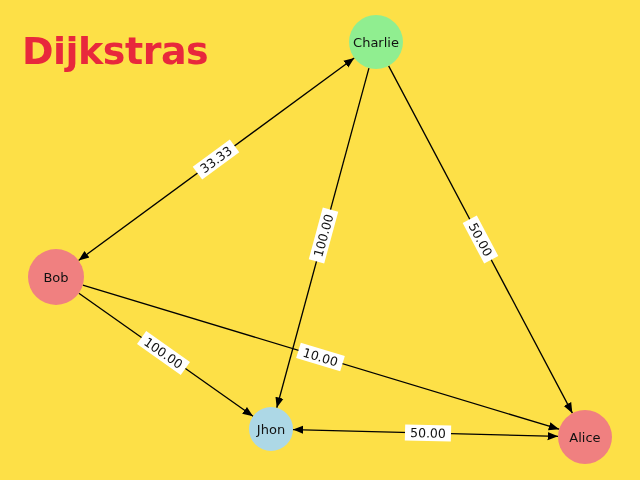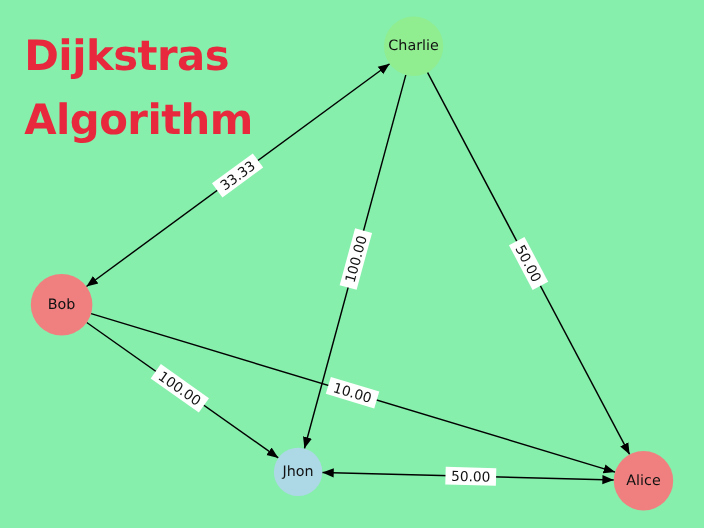--- a/index.html
+++ b/index.html
@@ -1,27 +1,26 @@
 <!DOCTYPE html>
 <html><head>
 <meta charset="utf-8">
 <style>
   html, body { margin:0; padding:0; background:#ffffff; }
-  #canvas { position:relative; width:640px; height:480px; overflow:hidden; background:#86efac; }
+  #canvas { position:relative; width:640px; height:480px; overflow:hidden; background:#fde047; }
   .title { position:absolute; left:22px; font-family:"DejaVu Sans", sans-serif; font-weight:bold; font-size:38px; color:#e8283c; line-height:1; letter-spacing:-0.5px; }
   svg { position:absolute; left:0; top:0; }
   .node-label { font-family:"DejaVu Sans", sans-serif; font-size:13px; fill:#111; }
   .edge-label { font-family:"DejaVu Sans", sans-serif; font-size:12.5px; fill:#111; }
 </style>
 </head>
 <body>
 
 <div id="canvas">
   <div class="title" style="top:32px;">Dijkstras</div>
-  <div class="title" style="top:90px;">Algorithm</div>
   <svg id="graph" width="640" height="480">
     <defs>
       <marker id="arrow" viewBox="0 0 10 10" refX="10" refY="5" markerWidth="8" markerHeight="8" orient="auto-start-reverse">
         <path d="M0,1 L10,5 L0,9 z" fill="#000"></path>
       </marker>
     </defs>
     <g id="edges">
         <line x1="78.56812402584661" y1="260.4265339185189" x2="354.2378804036479" y2="57.981556578571066" stroke="#000" stroke-width="1.3" marker-end="url(#arrow)" marker-start="url(#arrow)"></line>
         <g transform="translate(216,159.5) rotate(-36.2926297284796)">
           <rect x="-23" y="-8" width="46" height="16" fill="#ffffff"></rect>

